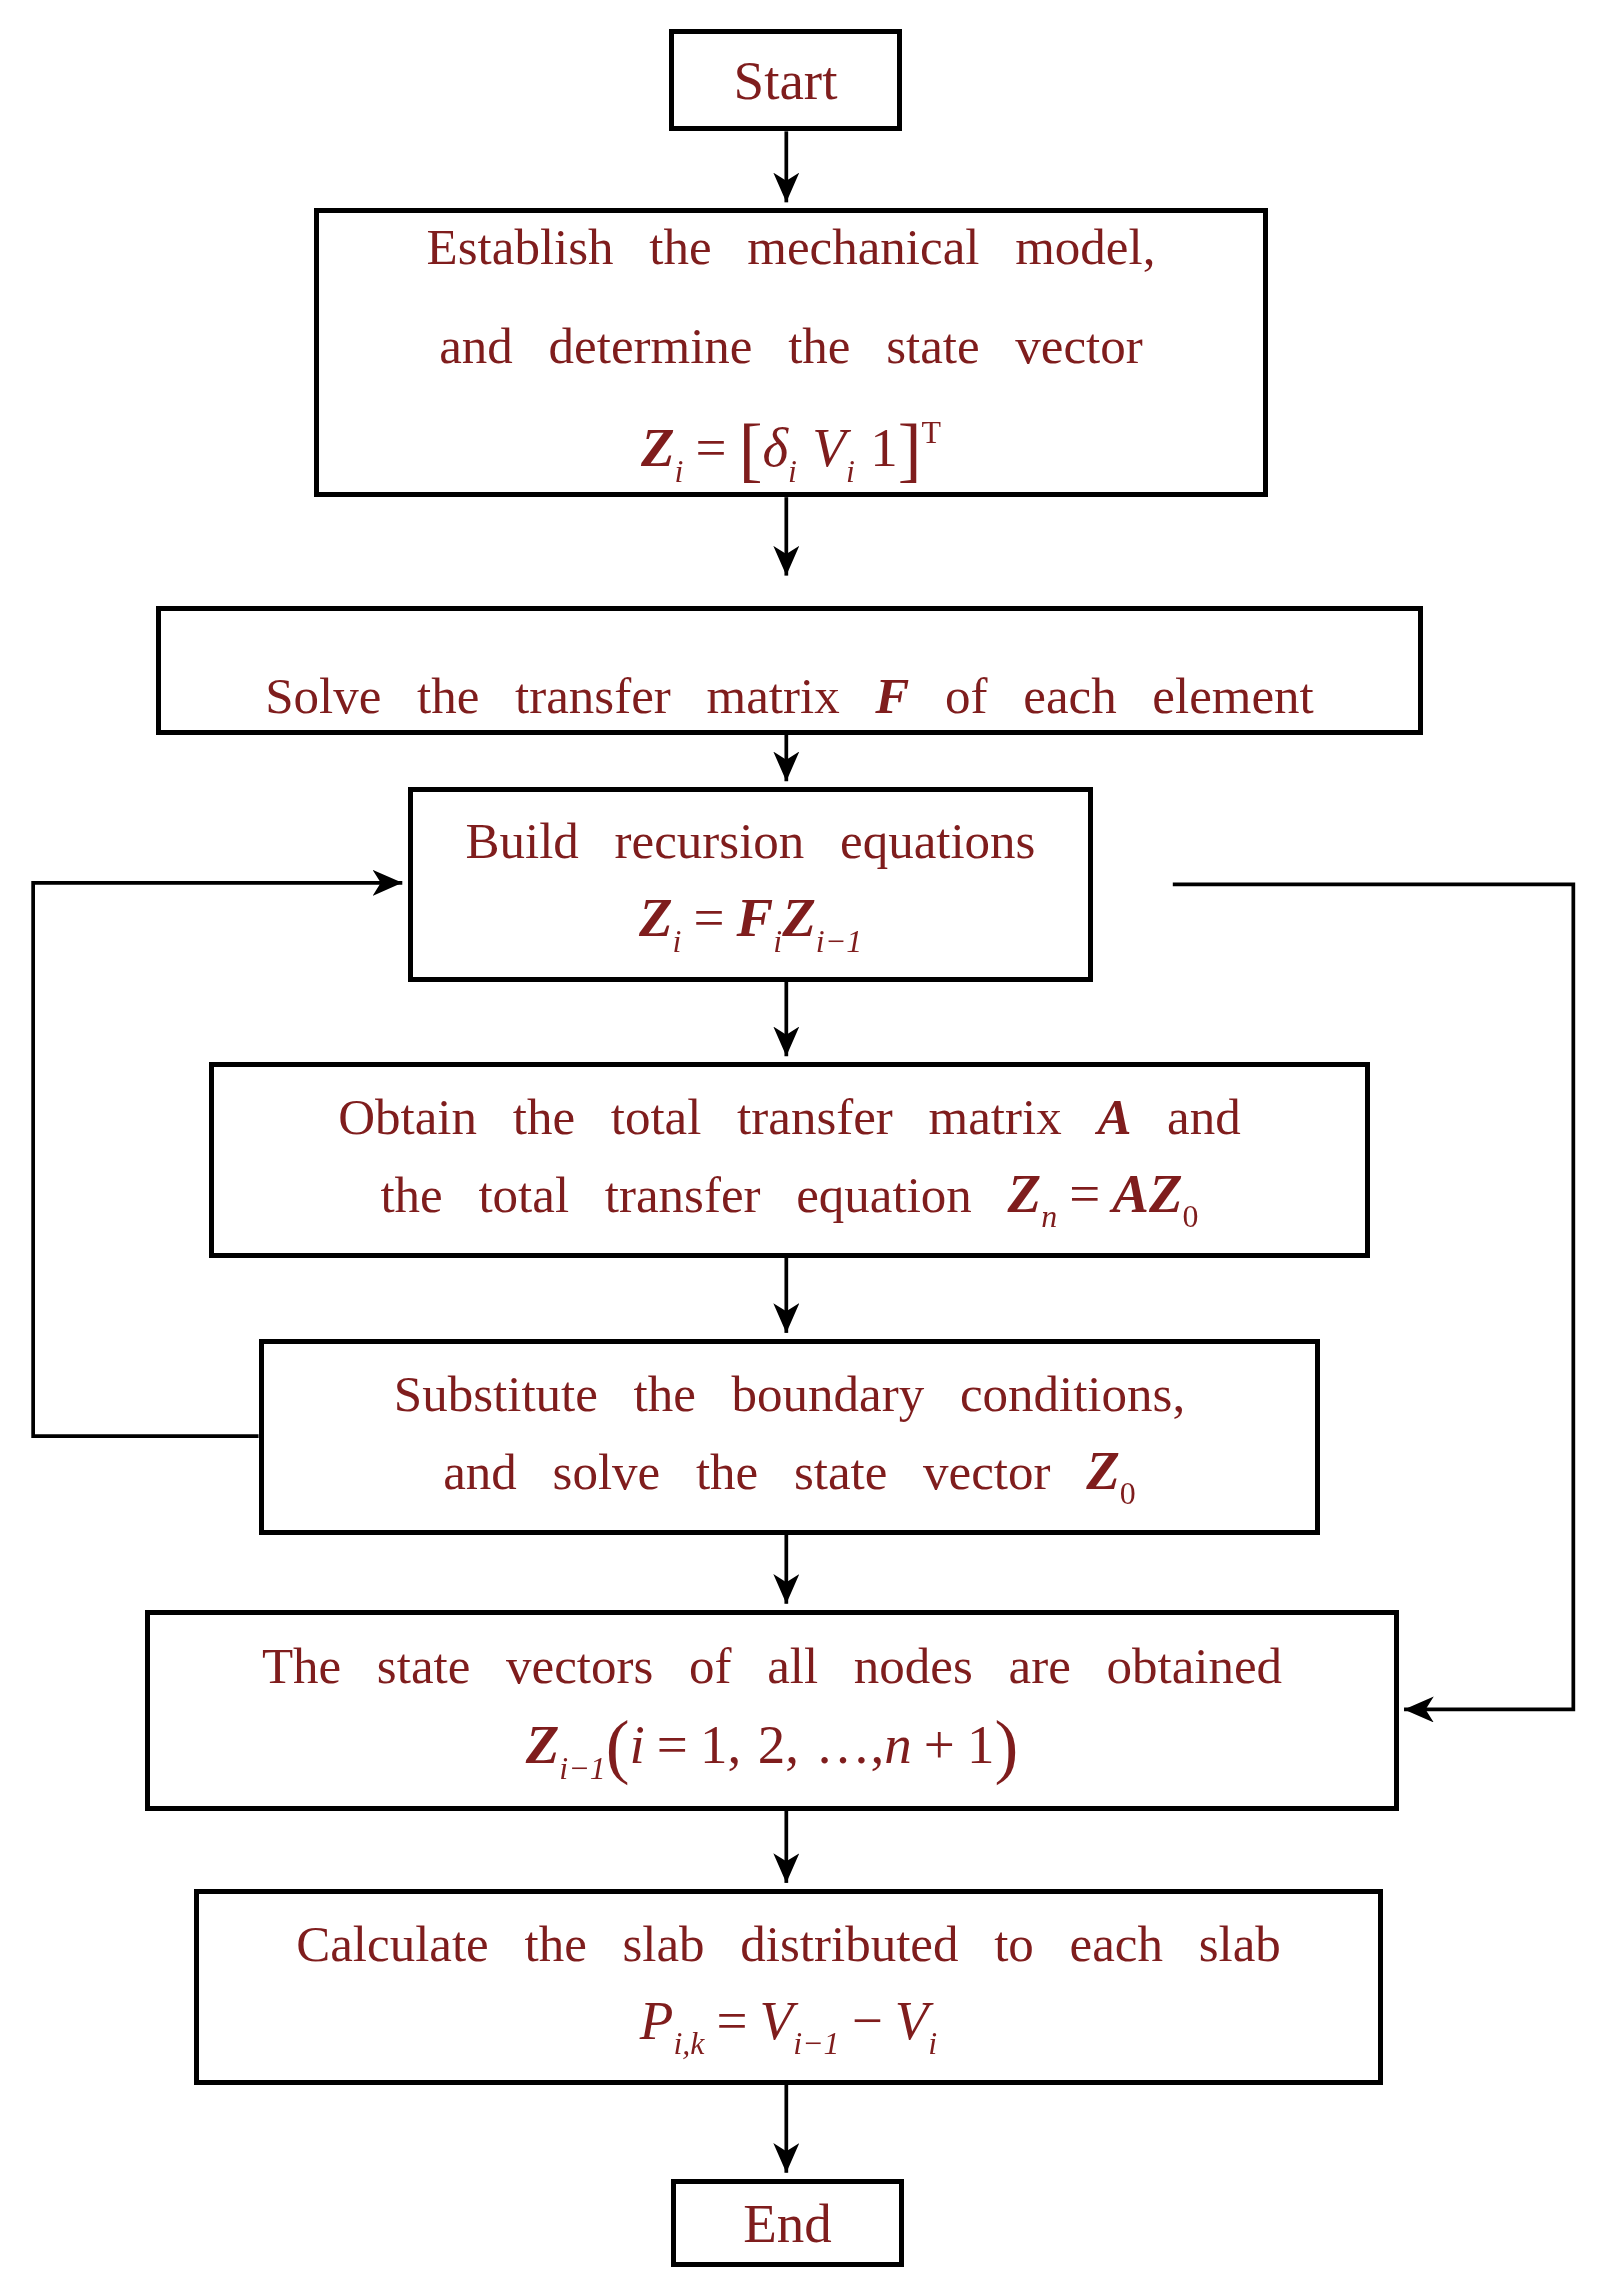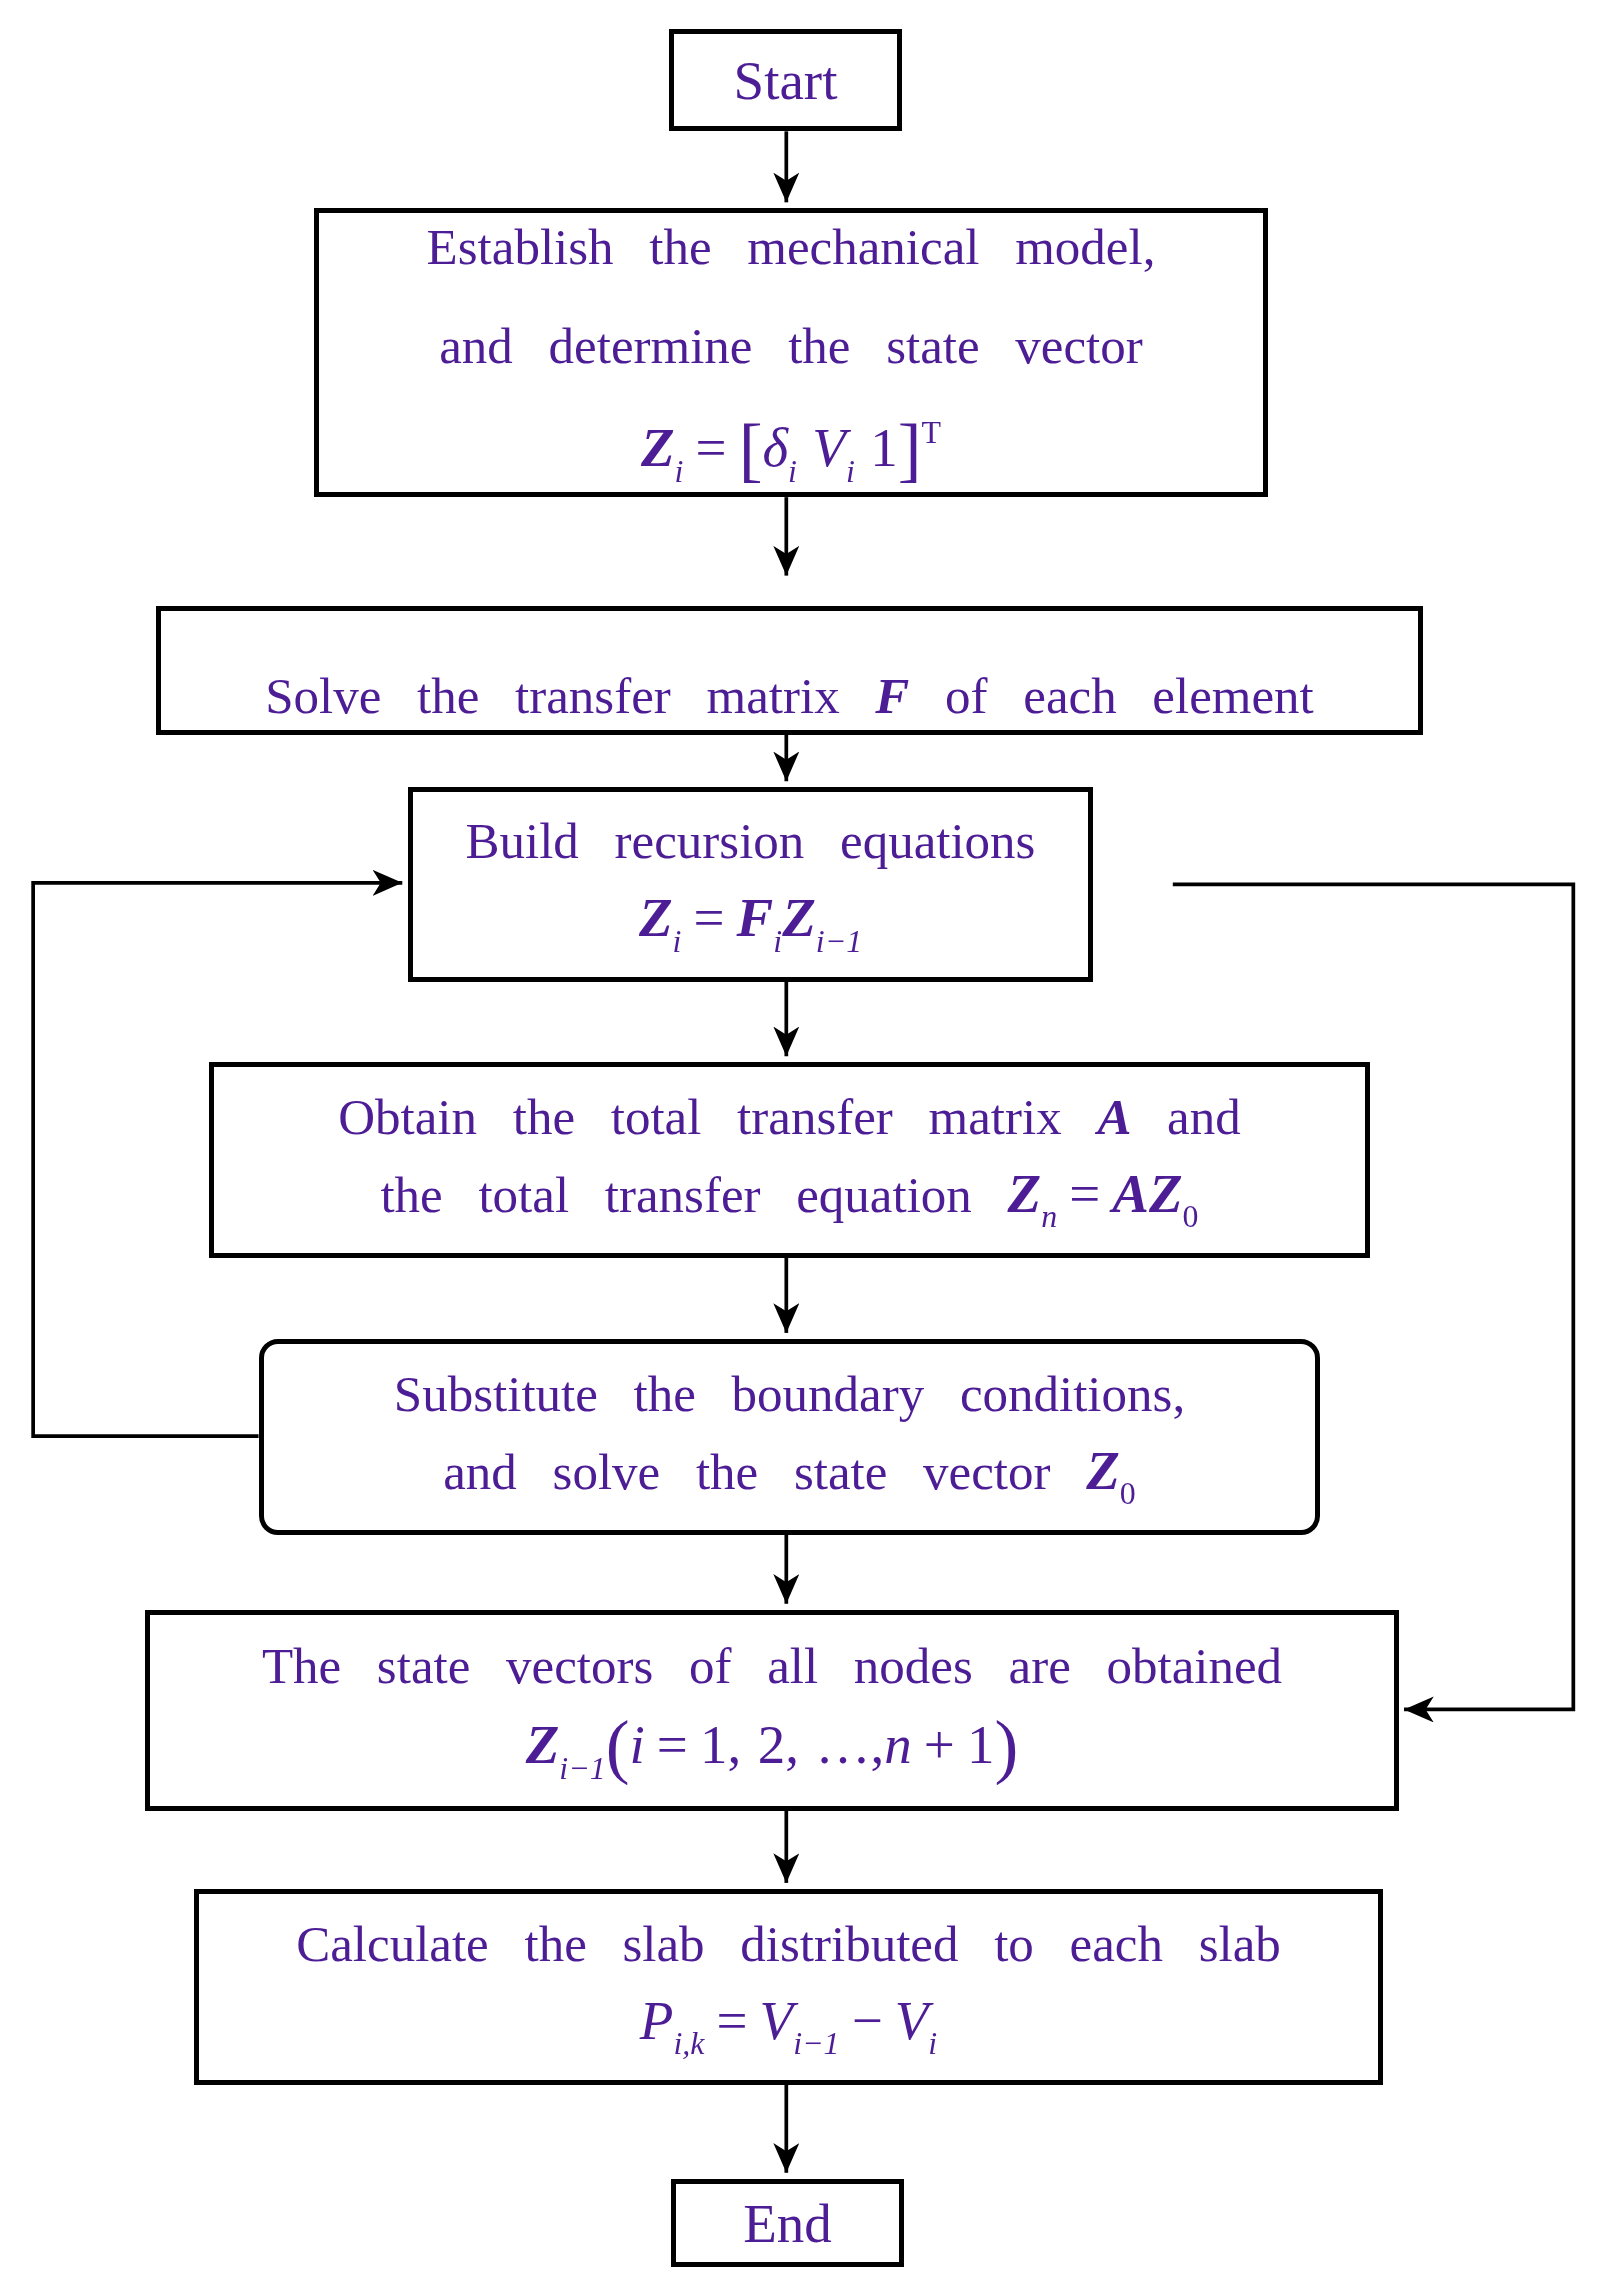--- a/index.html
+++ b/index.html
@@ -2,21 +2,21 @@
 <html style="font-size:13.2px"><head>
 <meta charset="utf-8">
 <style>
   html, body { margin: 0; padding: 0; background: #ffffff; }
   .canvas {
     position: relative;
     width: 1604px;
     height: 2295px;
     background: #ffffff;
     font-family: "Liberation Serif", "DejaVu Serif", serif;
-    color: #4c1d95;
+    color: #7f1d1d;
     overflow: hidden;
   }
   svg.wires {
     position: absolute;
     left: 0; top: 0;
     width: 1604px; height: 2295px;
     z-index: 0;
   }
   .node {
     position: absolute;
@@ -113,21 +113,21 @@
   <div class="node" style="left:408px; top:787px; width:685px; height:195px; border-width:5px;">
     <div class="tline">Build recursion equations</div>
     <div class="tline fm"><span class="bi">Z</span><sub>i</sub><span class="op">=</span><span class="bi">F</span><sub>i</sub><span class="bi">Z</span><sub>i−1</sub></div>
   </div>
 
   <div class="node" style="left:209px; top:1062px; width:1161px; height:196px; border-width:5px;">
     <div class="tline"><span>Obtain the total transfer matrix</span> <span class="bi">A</span> <span>and</span></div>
     <div class="tline"><span>the total transfer equation</span> <span class="fm"><span class="bi">Z</span><sub>n</sub><span class="op">=</span><span class="bi">A</span><span class="bi">Z</span><sub class="up">0</sub></span></div>
   </div>
 
-  <div class="node" style="left:259px; top:1339px; width:1061px; height:196px; border-width:5px;border-radius:19px;">
+  <div class="node" style="left:259px; top:1339px; width:1061px; height:196px; border-width:5px;">
     <div class="tline">Substitute the boundary conditions,</div>
     <div class="tline"><span>and solve the state vector</span> <span class="fm"><span class="bi">Z</span><sub class="up">0</sub></span></div>
   </div>
 
   <div class="node" style="left:145px; top:1610px; width:1254px; height:201px; border-width:5px;">
     <div class="tline">The state vectors of all nodes are obtained</div>
     <div class="tline fm"><span class="bi">Z</span><sub>i−1</sub><span class="br">(</span><span class="it">i</span><span class="op">=</span><span>1, 2, …,</span><span class="it">n</span><span class="op">+</span><span>1</span><span class="br">)</span></div>
   </div>
 
   <div class="node" style="left:194px; top:1889px; width:1189px; height:196px; border-width:5px;">

